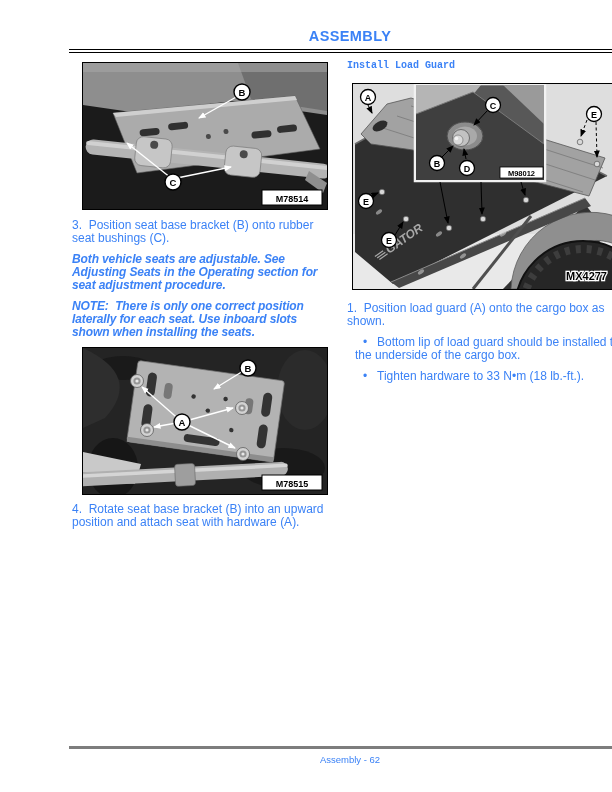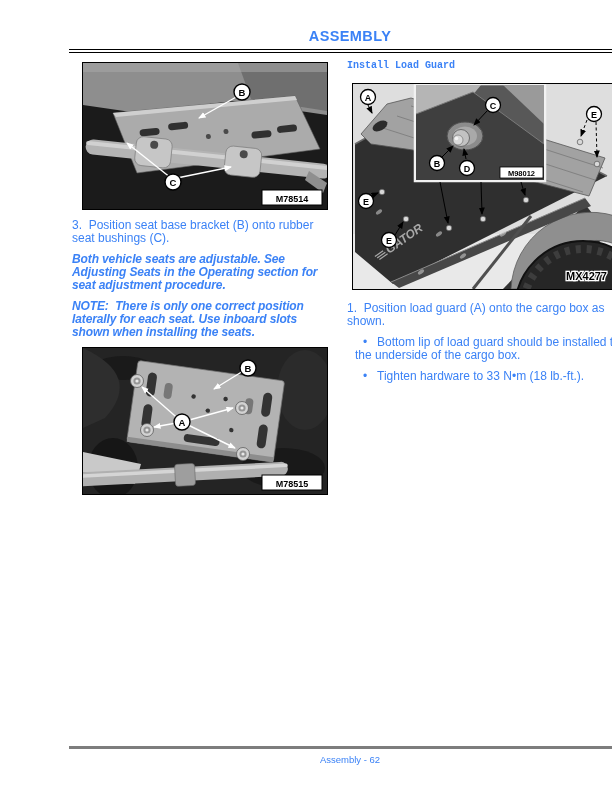--- a/index.html
+++ b/index.html
@@ -184,20 +184,21 @@
           <circle cx="165" cy="20" r="8" fill="#fff" stroke="#000" stroke-width="1.4"></circle>
           <text x="165" y="23.5" text-anchor="middle" font-size="9.5" font-weight="bold">B</text>
         </g>
         <g>
           <rect x="179" y="127" width="60" height="15" fill="#ffffff" stroke="#000" stroke-width="1"></rect>
           <text x="209" y="138.5" text-anchor="middle" font-size="9" font-weight="bold">M78515</text>
         </g>
       </svg>
     </figure>
 
+    <p>4.  Rotate seat base bracket (B) into an upward position and attach seat with hardware (A).</p>
   </div>
 
   <div class="col col-right">
     <h2 class="section-title">Install Load Guard</h2>
 
     <figure id="fig3" class="photo">
       <svg viewBox="0 0 262 205" width="262" height="205">
         <defs>
           <marker id="arb3" markerWidth="9" markerHeight="8" refX="6.5" refY="3" orient="auto" markerUnits="userSpaceOnUse">
             <path d="M0,0 L7.5,3 L0,6 Z" fill="#000000"></path>

